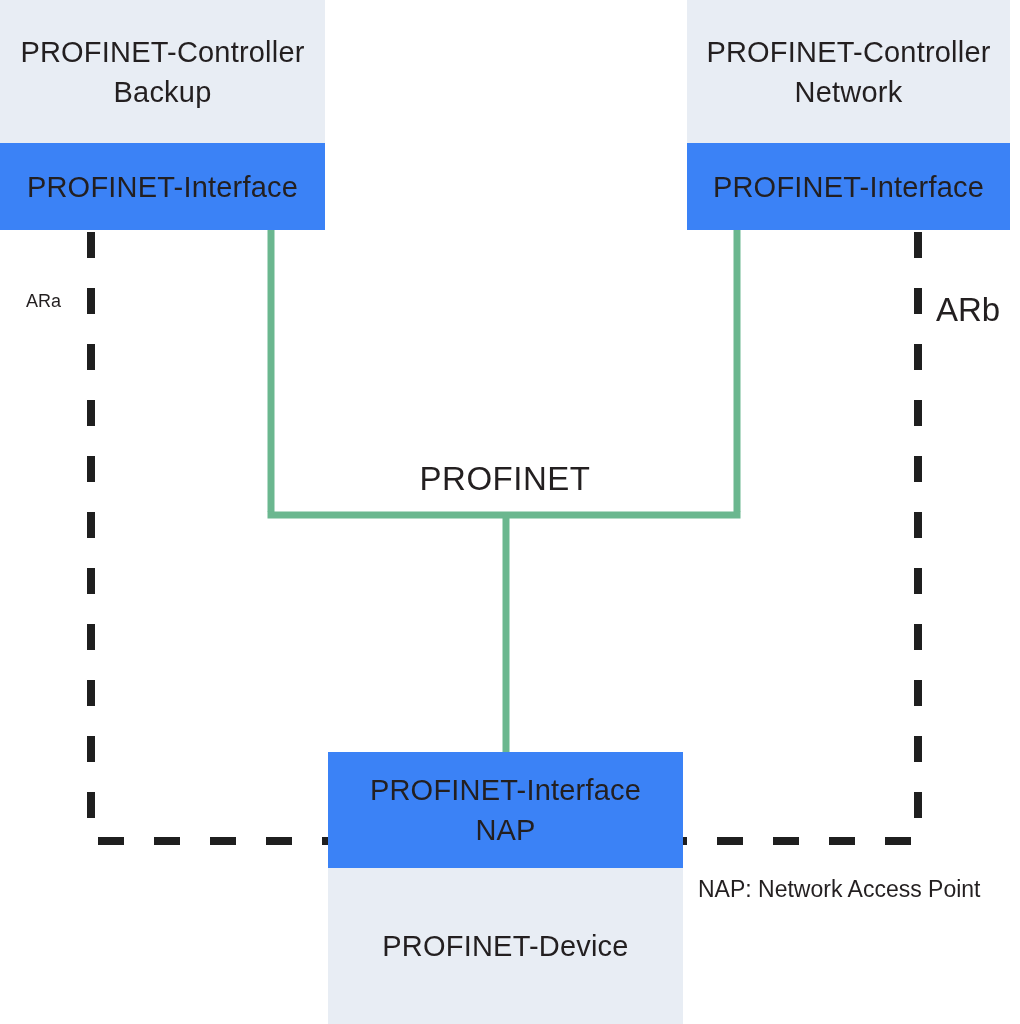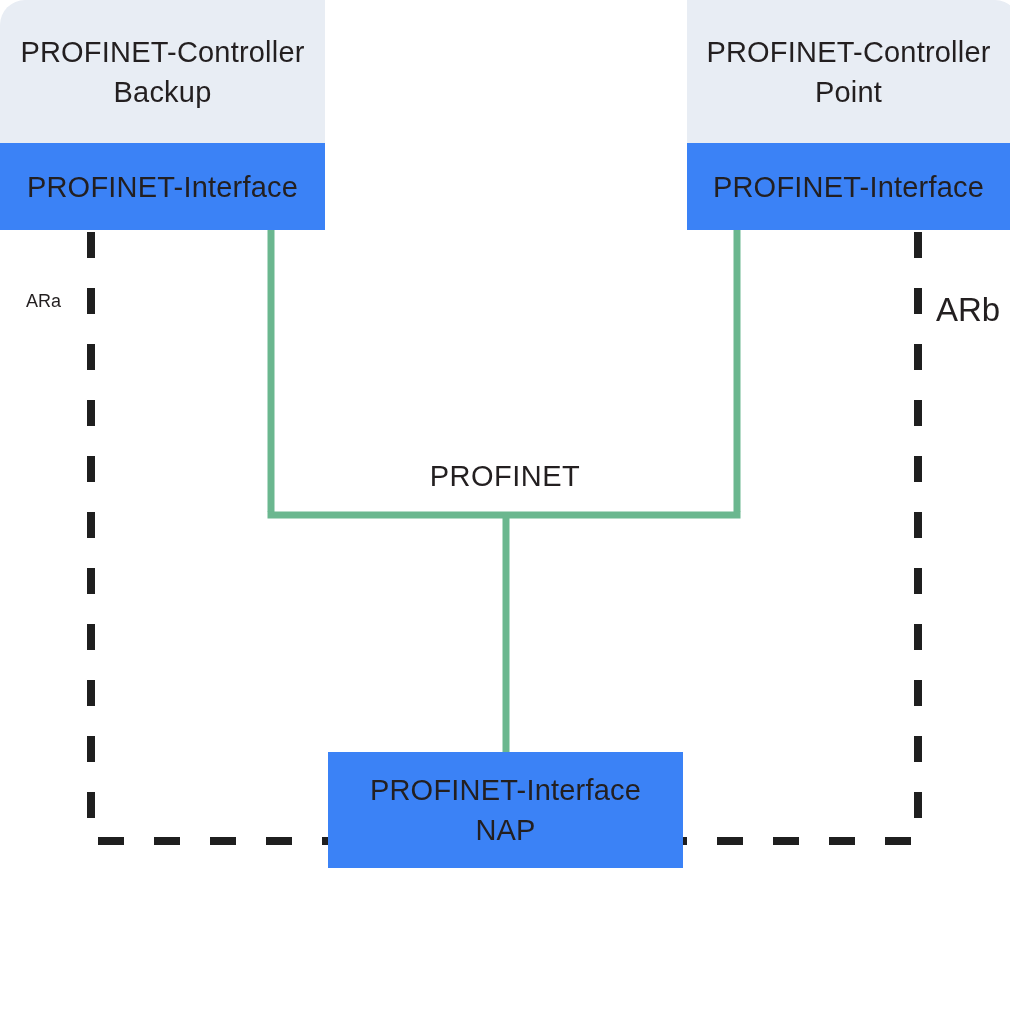--- a/index.html
+++ b/index.html
@@ -8,21 +8,20 @@
     background: #ffffff;
     font-family: "Liberation Sans", sans-serif;
   }
   .canvas {
     position: relative;
     width: 1020px;
     height: 1024px;
     background: #ffffff;
     overflow: hidden;
     color: #231f20;
-    border-radius: 25px;
   }
   .lines {
     position: absolute;
     left: 0;
     top: 0;
     width: 1020px;
     height: 1024px;
   }
   .box {
     position: absolute;
@@ -56,21 +55,21 @@
 
   .float-label {
     position: absolute;
     white-space: nowrap;
   }
   .label-network {
     left: 380px;
     top: 460px;
     width: 250px;
     text-align: center;
-    font-size: 29px;
+    font-size: 33px;
     letter-spacing: 0.5px;
   }
   .label-ar-left  { left: 26px;  top: 291px; font-size: 18px; }
   .label-ar-right { left: 936px; top: 291px; font-size: 33px; }
   .label-footnote { left: 698px; top: 876px; font-size: 23px; }
 </style>
 </head>
 <body>
 
 <div class="canvas">
@@ -92,31 +91,35 @@
       <div>Backup</div>
     </div>
     <div class="section shaded sec-iface">
       <div>PROFINET-Interface</div>
     </div>
   </div>
 
   <div class="box box-controller-backup">
     <div class="section light sec-title">
       <div>PROFINET-Controller</div>
-      <div>Point</div>
+      <div>Network</div>
     </div>
     <div class="section shaded sec-iface">
       <div>PROFINET-Interface</div>
     </div>
   </div>
 
   <div class="box box-device">
     <div class="section shaded sec-nap">
       <div>PROFINET-Interface</div>
       <div>NAP</div>
     </div>
+    <div class="section light sec-device">
+      <div>PROFINET-Device</div>
+    </div>
   </div>
 
   <div class="float-label label-network">PROFINET</div>
   <div class="float-label label-ar-left">ARa</div>
   <div class="float-label label-ar-right">ARb</div>
+  <div class="float-label label-footnote">NAP: Network Access Point</div>
 
 </div>
 
 </body></html>

